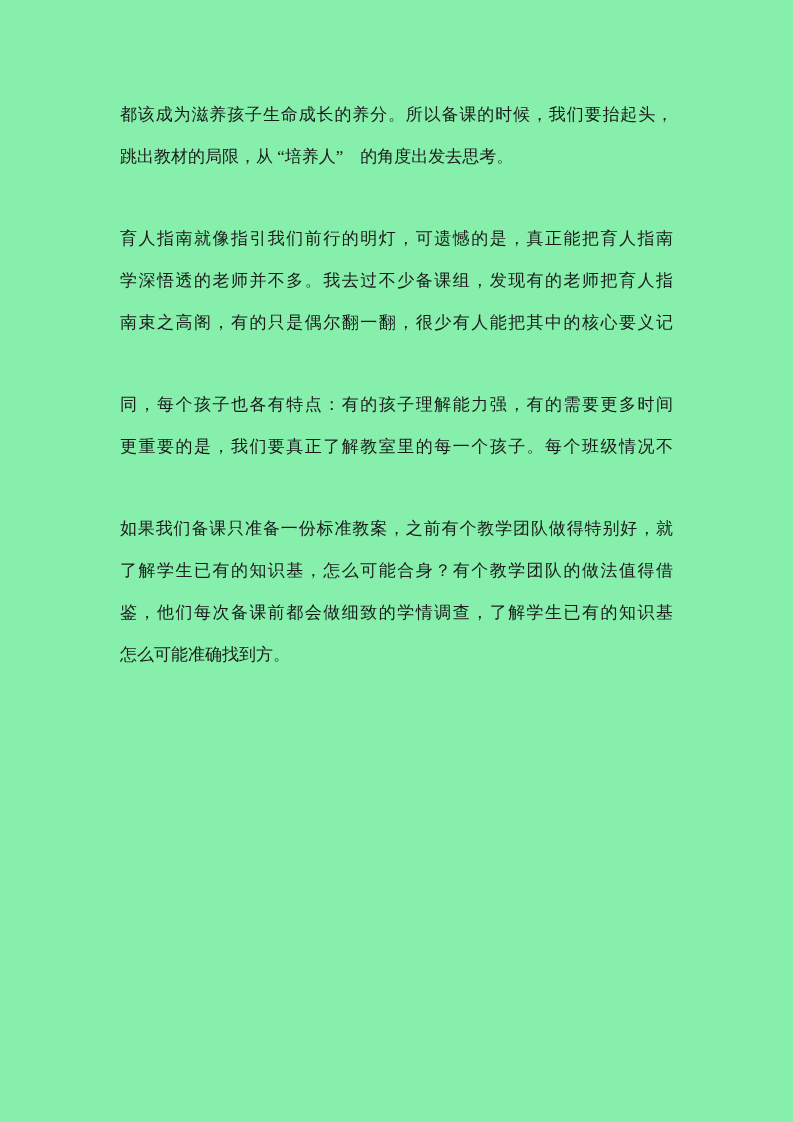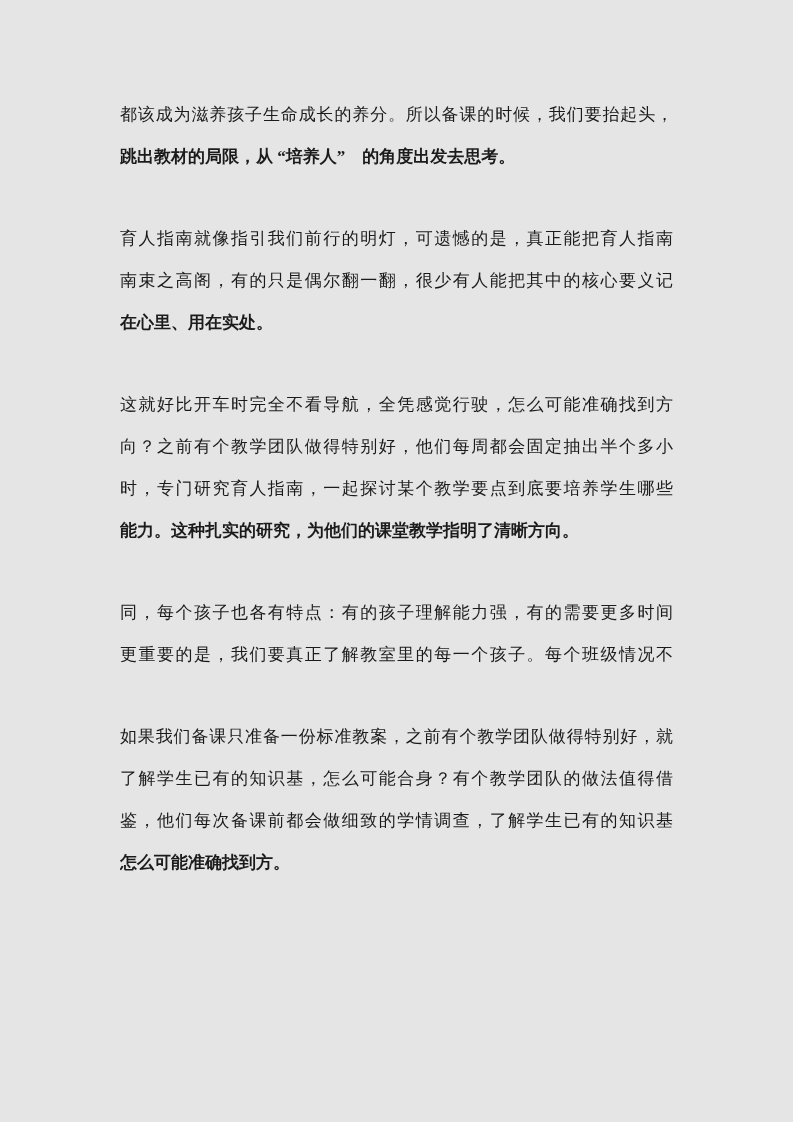--- a/index.html
+++ b/index.html
@@ -9,21 +9,21 @@
   body {
     width: 793px;
     height: 1122px;
     background: #ffffff;
     overflow: hidden;
   }
   .page {
     position: relative;
     width: 793px;
     height: 1122px;
-    background: #e5e5e5;
+    background: #86efac;
     box-sizing: border-box;
   }
   .content {
     box-sizing: content-box;
     padding: 94px 120px 0 120px;
     width: 553px;
     font-family: "Liberation Serif", "DejaVu Serif", serif;
     font-size: 17px;
     color: #1b1b1b;
   }
@@ -36,42 +36,35 @@
   .line {
     height: 42px;
     line-height: 42px;
     overflow: hidden;
     text-align: justify;
     text-align-last: justify;
     white-space: pre-wrap;
   }
   .line.last {
     text-align-last: left;
-    font-weight: bold;
   }
 </style>
 </head>
 <body style="background: rgb(255, 255, 255);">
 
 <div class="page">
   <div class="content" id="doc-content" style="color: rgb(27, 27, 27);">
       <div class="para">
         <div class="line">都该成为滋养孩子生命成长的养分。所以备课的时候，我们要抬起头，</div>
         <div class="line last">跳出教材的局限，从 “培养人”　的角度出发去思考。</div>
       </div>
       <div class="para">
         <div class="line">育人指南就像指引我们前行的明灯，可遗憾的是，真正能把育人指南</div>
+        <div class="line">学深悟透的老师并不多。我去过不少备课组，发现有的老师把育人指</div>
         <div class="line">南束之高阁，有的只是偶尔翻一翻，很少有人能把其中的核心要义记</div>
-        <div class="line last">在心里、用在实处。</div>
-      </div>
-      <div class="para">
-        <div class="line">这就好比开车时完全不看导航，全凭感觉行驶，怎么可能准确找到方</div>
-        <div class="line">向？之前有个教学团队做得特别好，他们每周都会固定抽出半个多小</div>
-        <div class="line">时，专门研究育人指南，一起探讨某个教学要点到底要培养学生哪些</div>
-        <div class="line last">能力。这种扎实的研究，为他们的课堂教学指明了清晰方向。</div>
       </div>
       <div class="para">
         <div class="line">同，每个孩子也各有特点：有的孩子理解能力强，有的需要更多时间</div>
         <div class="line">更重要的是，我们要真正了解教室里的每一个孩子。每个班级情况不</div>
       </div>
       <div class="para">
         <div class="line">如果我们备课只准备一份标准教案，之前有个教学团队做得特别好，就</div>
         <div class="line">了解学生已有的知识基，怎么可能合身？有个教学团队的做法值得借</div>
         <div class="line">鉴，他们每次备课前都会做细致的学情调查，了解学生已有的知识基</div>
         <div class="line last">怎么可能准确找到方。</div>

